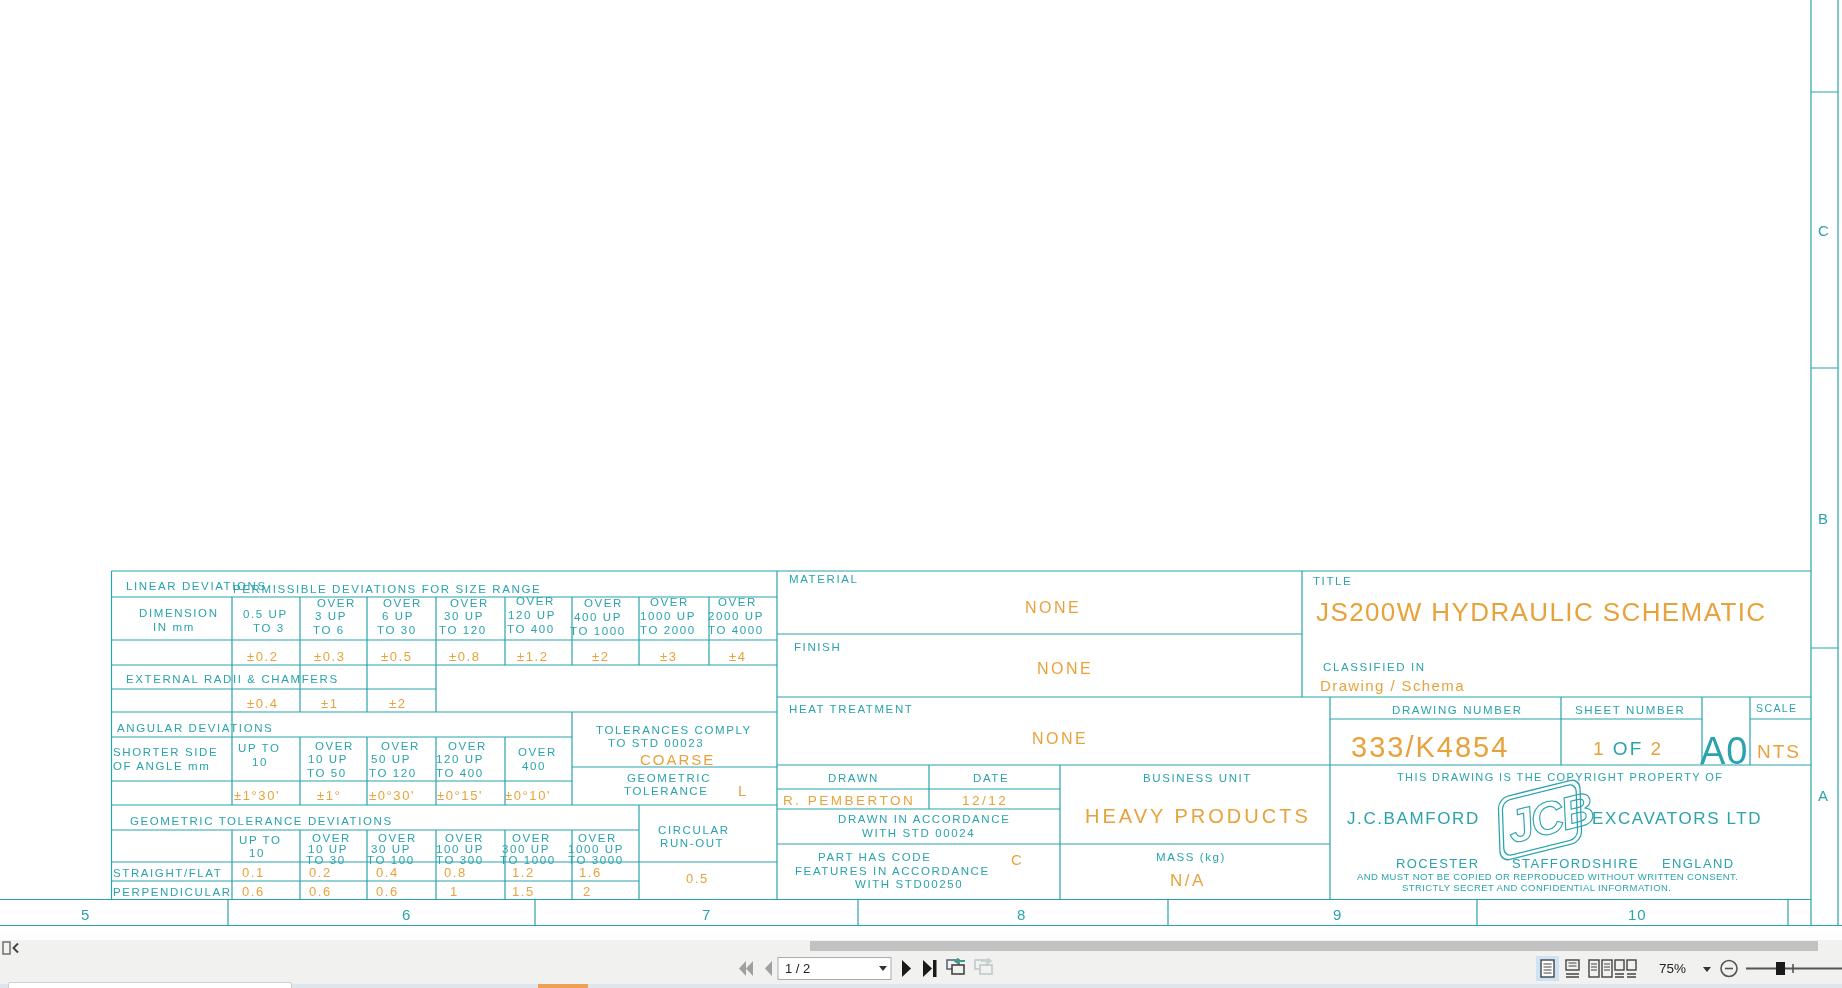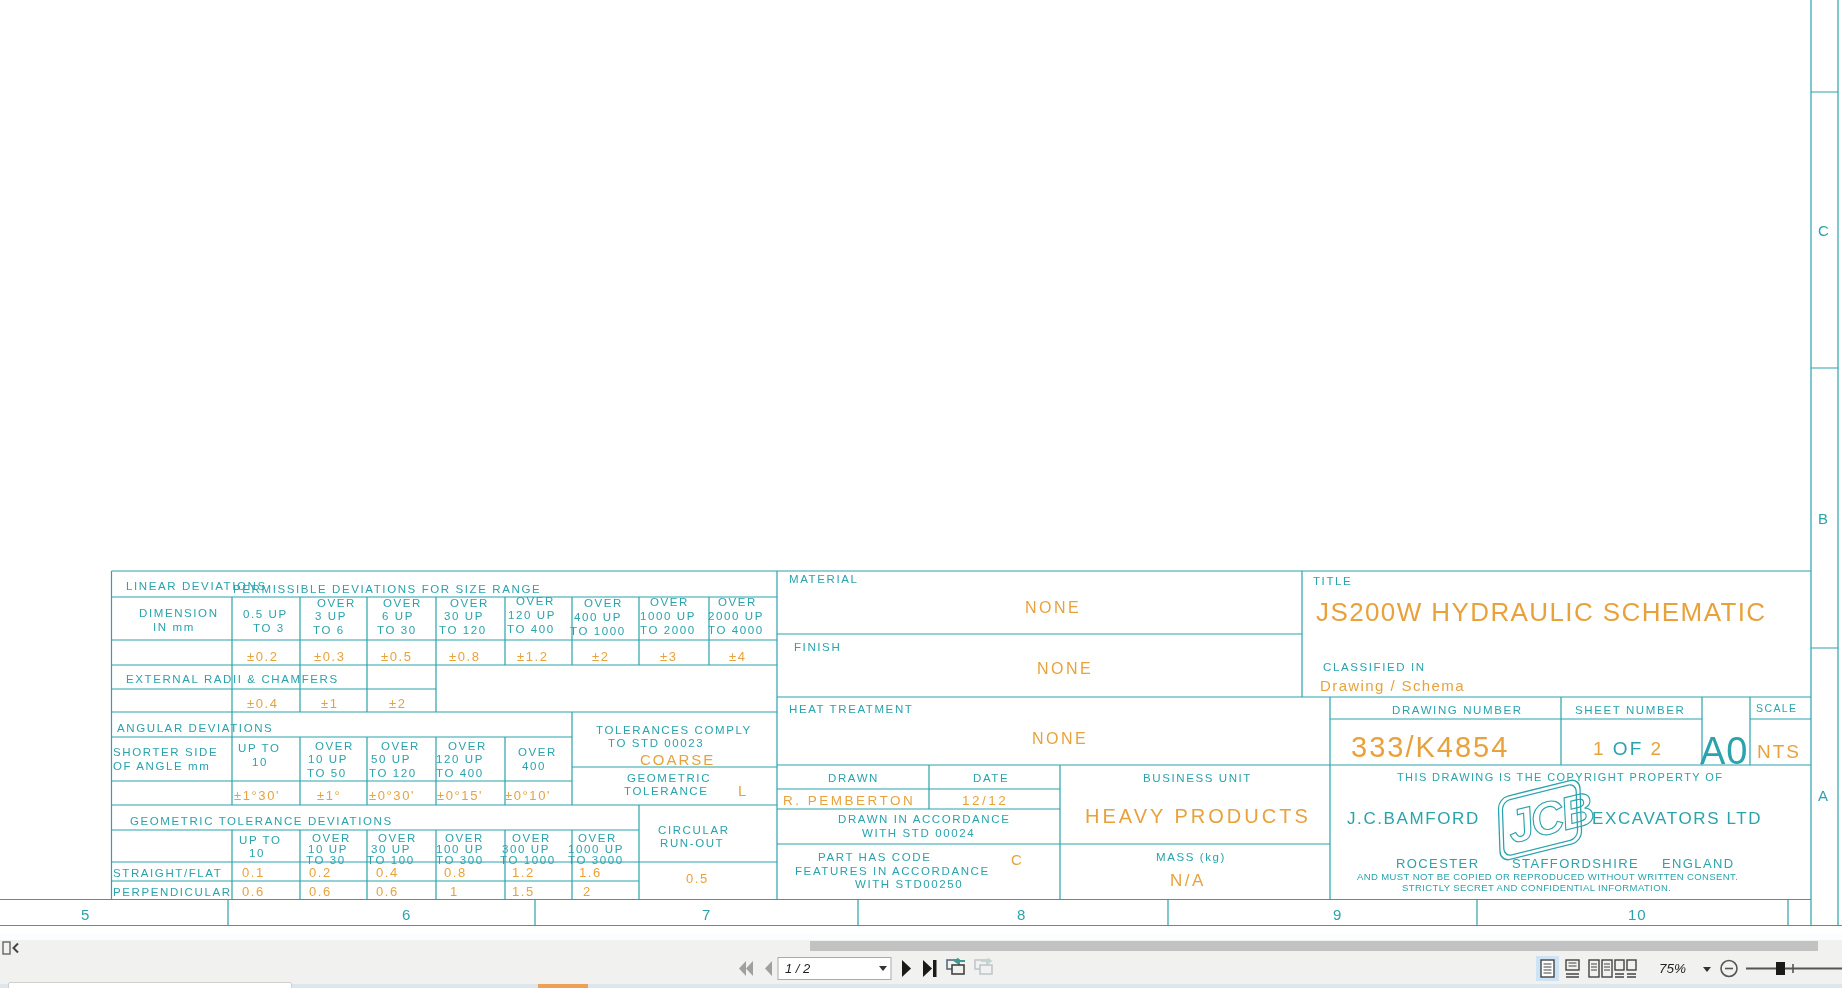--- a/index.html
+++ b/index.html
@@ -1,21 +1,21 @@
 <!DOCTYPE html>
 <html><head>
 <meta charset="utf-8">
 <style>
 html,body{margin:0;padding:0;background:#fff;font-family:"Liberation Sans",sans-serif;}
 #app{position:relative;width:1842px;height:988px;background:#fff;overflow:hidden;}
 #canvas{position:absolute;left:0;top:0;width:1842px;height:933px;background:#ffffff;}
 #gap{position:absolute;left:0;top:933px;width:1842px;height:7px;background:#fcfdfe;}
 #scrollrow{position:absolute;left:0;top:940px;width:1842px;height:13px;background:#f1f1ef;}
 #scrollthumb{position:absolute;left:810px;top:941px;width:1008px;height:10px;background:#c2c2c2;}
-#toolbar{position:absolute;left:0;top:953px;width:1842px;height:31px;background:#f1f1ef;font-style:italic;}
+#toolbar{position:absolute;left:0;top:953px;width:1842px;height:31px;background:#f1f1ef;}
 #bottomstrip{position:absolute;left:0;top:984px;width:1842px;height:4px;background:#dde6ec;}
 </style>
 </head>
 <body>
 <div id="app">
 
   <div id="canvas">
     <svg width="1842" height="933" viewBox="0 0 1842 933" xmlns="http://www.w3.org/2000/svg" fill="none">
     <g id="DWG">
 

